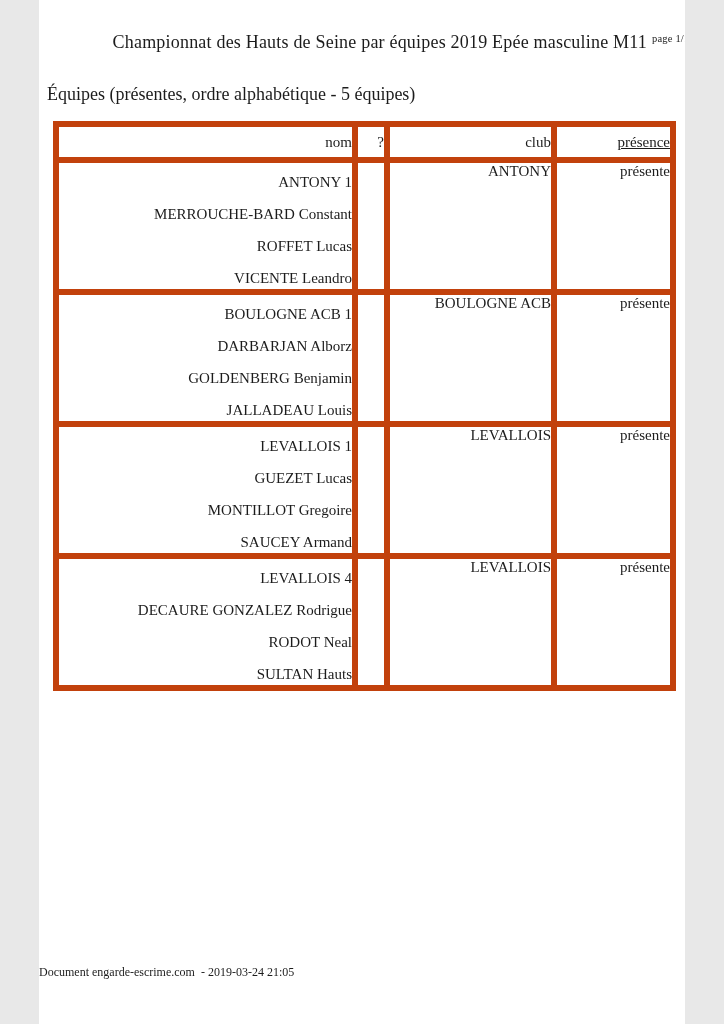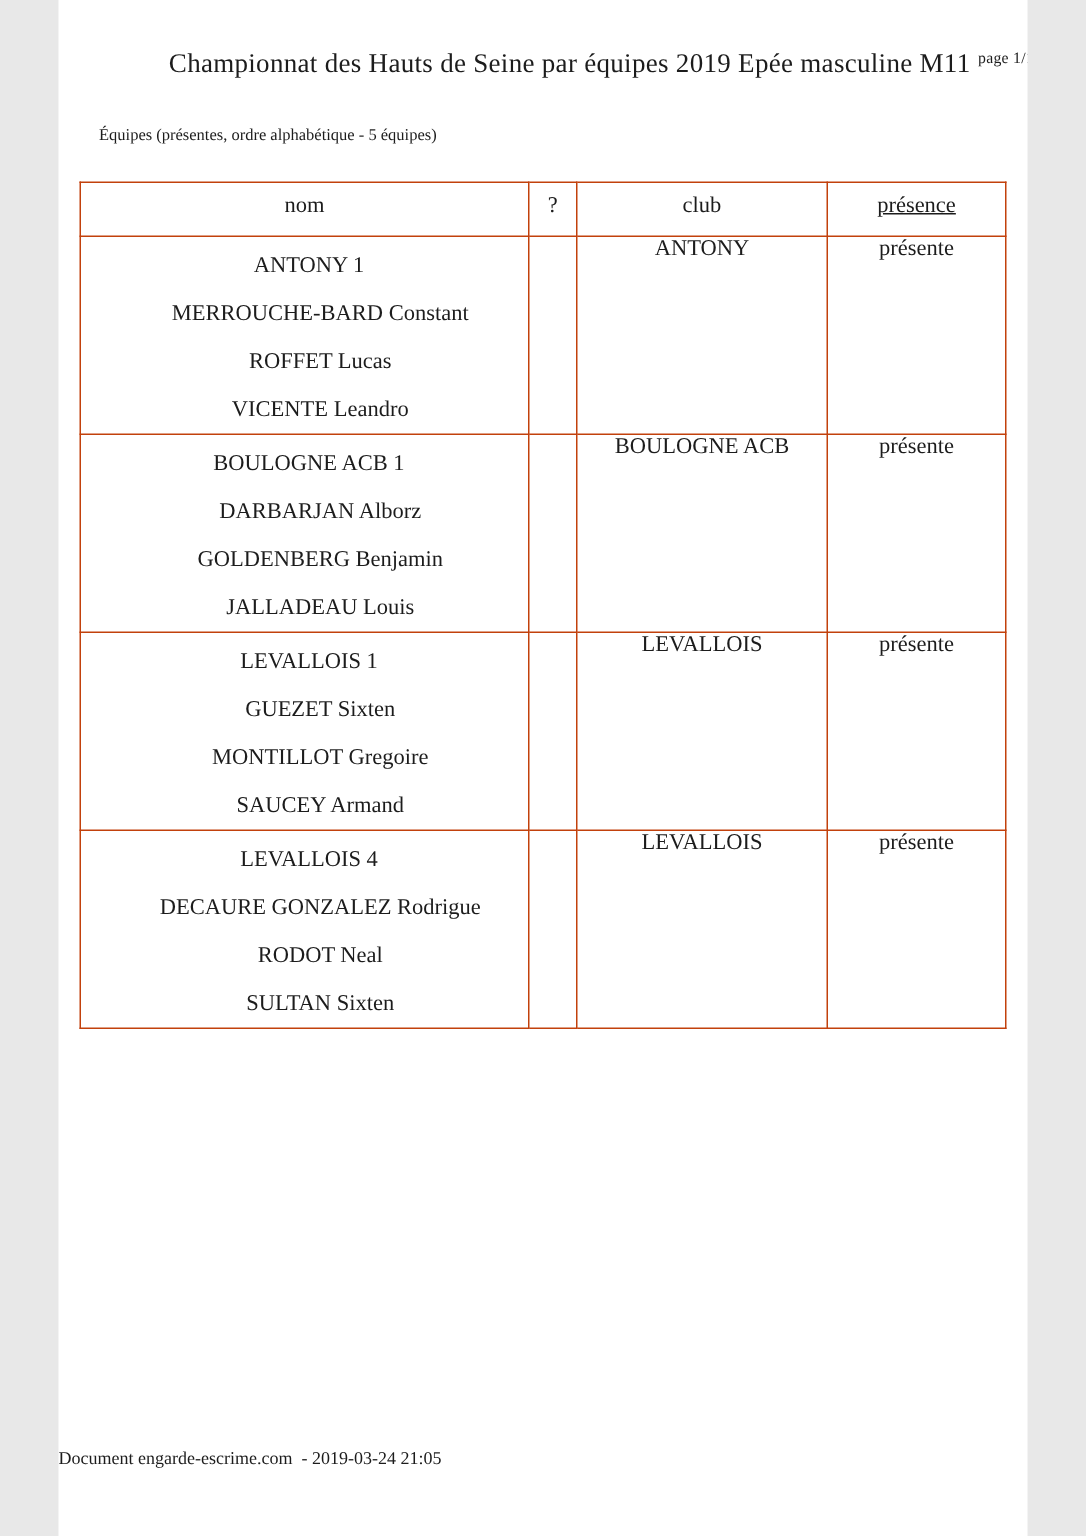--- a/index.html
+++ b/index.html
@@ -27,42 +27,42 @@
   }
   .page-label {
     font-size: 10.5px;
     position: relative;
     top: -6px;
     margin-left: 5px;
   }
   .subtitle {
     position: absolute;
     top: 84px;
-    left: 27px;
-    font-size: 11px;
+    left: 8px;
+    font-size: 18px;
     font-weight: normal;
   }
   table.teams {
     position: absolute;
     top: 121px;
     left: 14px;
     width: 617px;
     border-collapse: collapse;
     table-layout: fixed;
     font-size: 15px;
   }
   table.teams col.c-nom { width: 299px; }
   table.teams col.c-q { width: 32px; }
   table.teams col.c-club { width: 167px; }
   table.teams col.c-pres { width: 119px; }
   table.teams th, table.teams td {
-    border: 1px solid #c2410c;
+    border: 6px solid #c2410c;
     vertical-align: top;
     font-weight: normal;
-    text-align: center;
+    text-align: right;
     padding: 0;
     overflow: hidden;
   }
   table.teams thead th { height: 36px; padding-top: 7px; }
   th.h-nom { padding-left: 6px; }
   th.h-q { text-align: center; }
   th.h-club { padding-left: 12px; margin-left: 32px; }
   th.h-pres { padding-left: 8px; text-decoration: underline; }
   tr.team-row td { height: 132px; }
   .team-name { padding: 11px 0 0 6px; }
@@ -121,34 +121,34 @@
           <div class="member">GOLDENBERG Benjamin</div>
           <div class="member">JALLADEAU Louis</div>
         </td>
         <td></td>
         <td class="club-cell">BOULOGNE ACB</td>
         <td class="presence-cell">présente</td>
       </tr>
       <tr class="team-row">
         <td>
           <div class="team-name">LEVALLOIS 1</div>
-          <div class="member">GUEZET Sixten</div>
+          <div class="member">GUEZET Lucas</div>
           <div class="member">MONTILLOT Gregoire</div>
           <div class="member">SAUCEY Armand</div>
         </td>
         <td></td>
         <td class="club-cell">LEVALLOIS</td>
         <td class="presence-cell">présente</td>
       </tr>
       <tr class="team-row">
         <td>
           <div class="team-name">LEVALLOIS 4</div>
           <div class="member">DECAURE GONZALEZ Rodrigue</div>
           <div class="member">RODOT Neal</div>
-          <div class="member">SULTAN Sixten</div>
+          <div class="member">SULTAN Hauts</div>
         </td>
         <td></td>
         <td class="club-cell">LEVALLOIS</td>
         <td class="presence-cell">présente</td>
       </tr>
     </tbody>
   </table>
 
   <div class="footer">Document engarde-escrime.com  - 2019-03-24 21:05</div>
 

